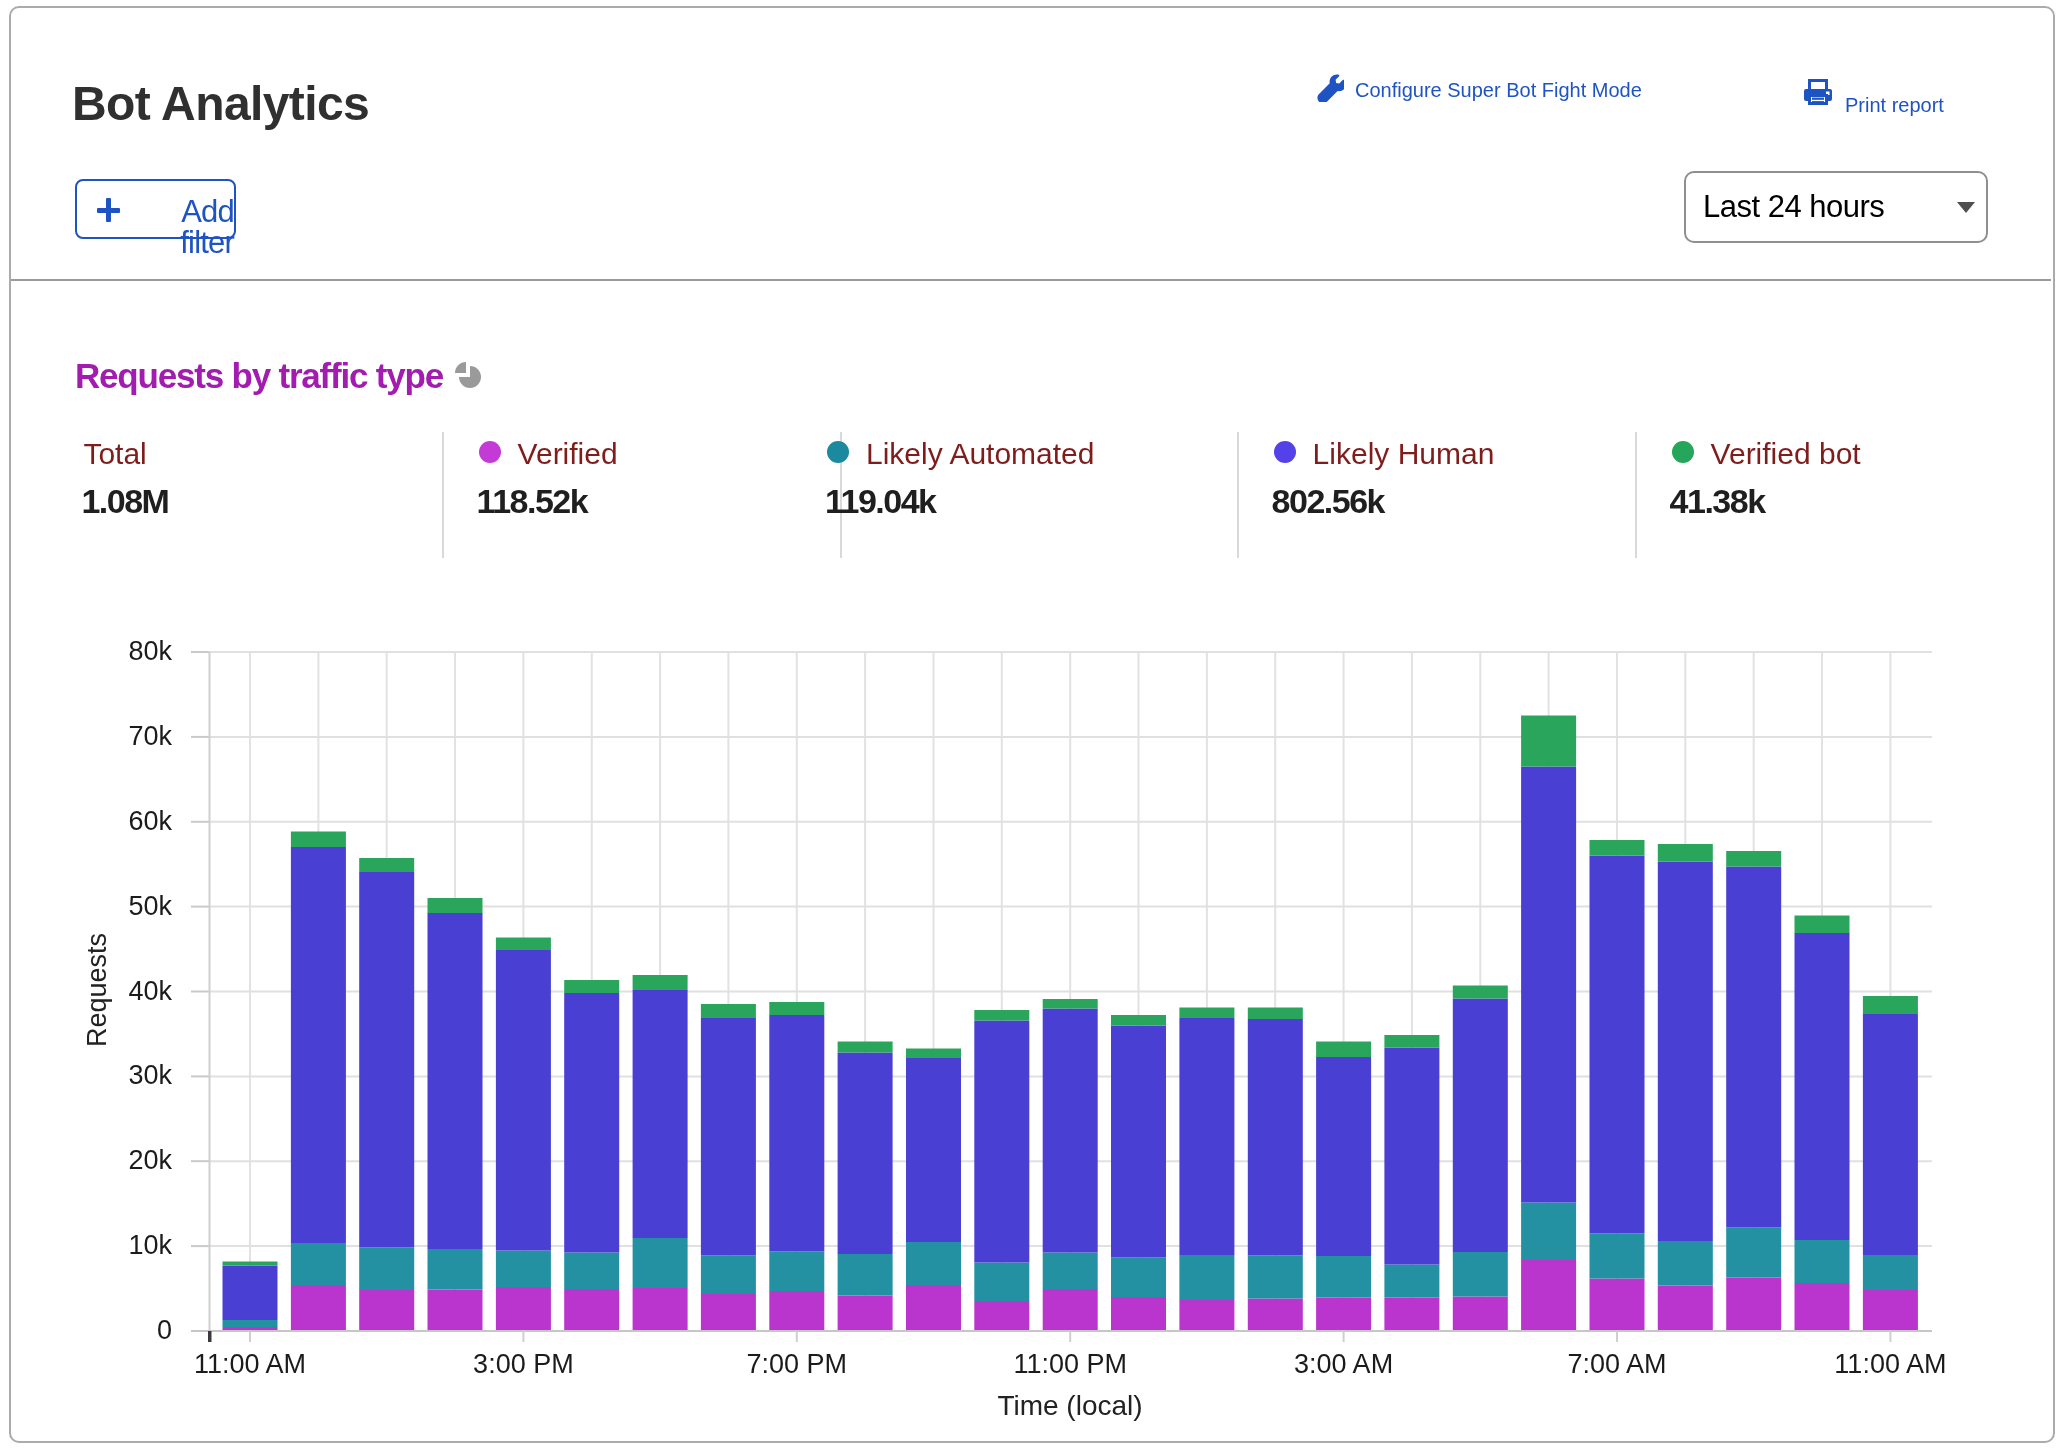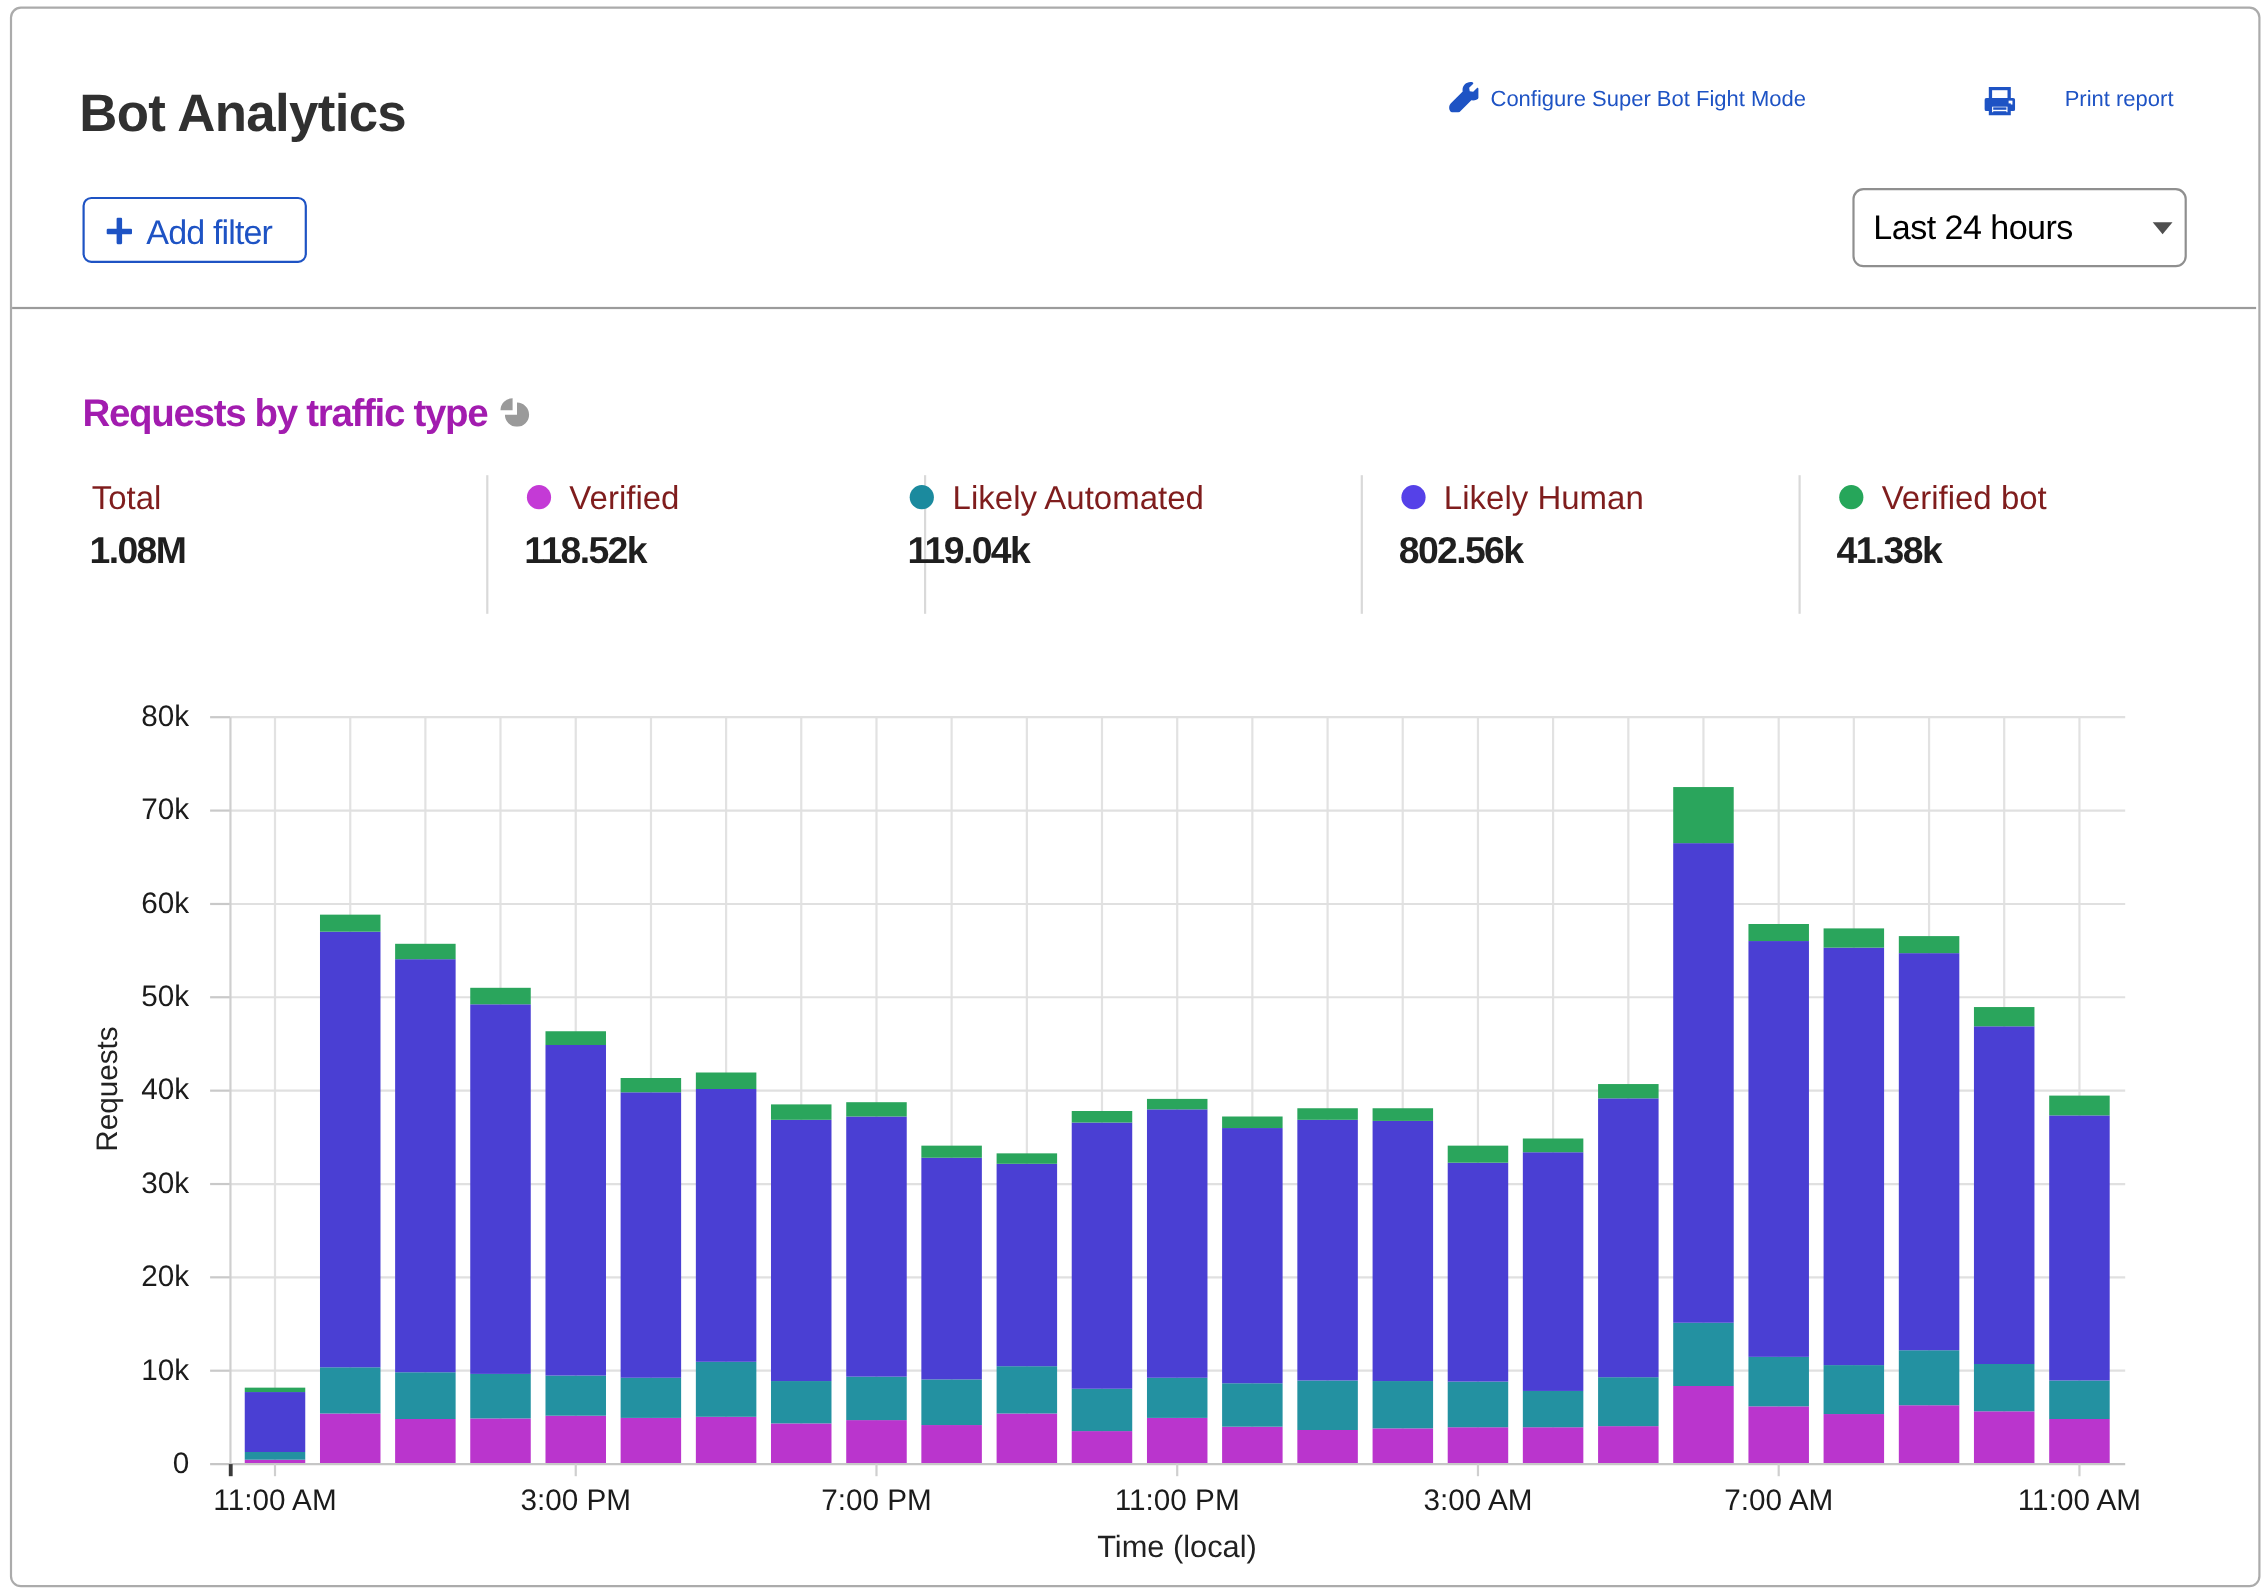--- a/index.html
+++ b/index.html
@@ -2,21 +2,21 @@
 <html><head>
 <meta charset="utf-8">
 <style>
 * { margin:0; padding:0; box-sizing:border-box; }
 html,body { width:2062px; height:1450px; background:#fff; font-family:"Liberation Sans", sans-serif; }
 #page { position:relative; width:2062px; height:1450px; overflow:hidden; }
 #card { position:absolute; left:9px; top:6px; width:2046px; height:1437px; border:2px solid #ababab; border-radius:10px; background:#fff; }
 #hdivider { position:absolute; left:11px; top:279px; width:2040px; height:2px; background:#9b9b9b; }
 #title { position:absolute; left:72px; top:76px; font-size:48px; font-weight:700; color:#303030; letter-spacing:-0.6px; }
 .link { position:absolute; font-size:20px; color:#1e53c4; }
-#btn { position:absolute; left:75px; top:179px; width:204px; height:60px; border:2px solid #1e53c4; border-radius:8px; color:#1e53c4; }
+#btn { position:absolute; left:75px; top:179px; width:161px; height:60px; border:2px solid #1e53c4; border-radius:8px; color:#1e53c4;text-align:right; }
 #btn .pv { position:absolute; left:29px; top:17px; width:5px; height:24px; background:#1e53c4; border-radius:1px; }
 #btn .ph { position:absolute; left:20px; top:26.5px; width:23px; height:5px; background:#1e53c4; border-radius:1px; }
 #btn .btxt { position:absolute; left:56px; top:15px; font-size:31px; line-height:31px; letter-spacing:-0.8px; }
 #select { position:absolute; left:1684px; top:171px; width:304px; height:72px; border:2px solid #8f8f8f; border-radius:10px; color:#000000; display:flex; align-items:center; }
 #select .stxt { font-size:31px; margin-left:17px; letter-spacing:-0.5px; }
 #select .caret { position:absolute; right:11px; top:29px; width:0; height:0; border-left:9px solid transparent; border-right:9px solid transparent; border-top:11px solid #4f4f4f; }
 #sectitle { position:absolute; left:75px; top:356px; font-size:35px; font-weight:700; color:#a21caf; letter-spacing:-1.2px; }
 .stat { position:absolute; top:437px; width:360px; height:120px; }
 .dot { position:absolute; left:0; top:4px; width:22px; height:22px; border-radius:50%; }
 .slabel { position:absolute; top:0; font-size:30px; color:#7f1d1d; white-space:nowrap; }
@@ -35,21 +35,21 @@
     </svg>
   <div class="link" style="left:1355px; top:79px;">Configure Super Bot Fight Mode</div>
   <svg width="28" height="26" viewBox="0 0 28 26" style="position:absolute;left:1804px;top:79px">
       <rect x="5.5" y="1.5" width="17" height="11" fill="#fff" stroke="#1e53c4" stroke-width="3"></rect>
       <rect x="0" y="10" width="28" height="12" rx="2" fill="#1e53c4"></rect>
       <rect x="22" y="12.5" width="3.5" height="3.5" fill="#fff"></rect>
       <rect x="5.5" y="16.5" width="17" height="8" fill="#fff" stroke="#1e53c4" stroke-width="3"></rect>
       <rect x="8" y="18.6" width="12" height="2.2" fill="#1e53c4"></rect>
       <rect x="8" y="22.1" width="12" height="2.2" fill="#1e53c4"></rect>
     </svg>
-  <div class="link" style="left:1845px; top:79px;margin-left:32px;">Print report</div>
+  <div class="link" style="left:1845px; top:94px;">Print report</div>
   <div id="btn">
       <span class="pv"></span>
       <span class="ph"></span>
       <span class="btxt">Add filter</span>
     </div>
   <div id="select">
       <span class="stxt">Last 24 hours</span>
       <span class="caret"></span>
     </div>
   <div id="sectitle">Requests by traffic type</div>

